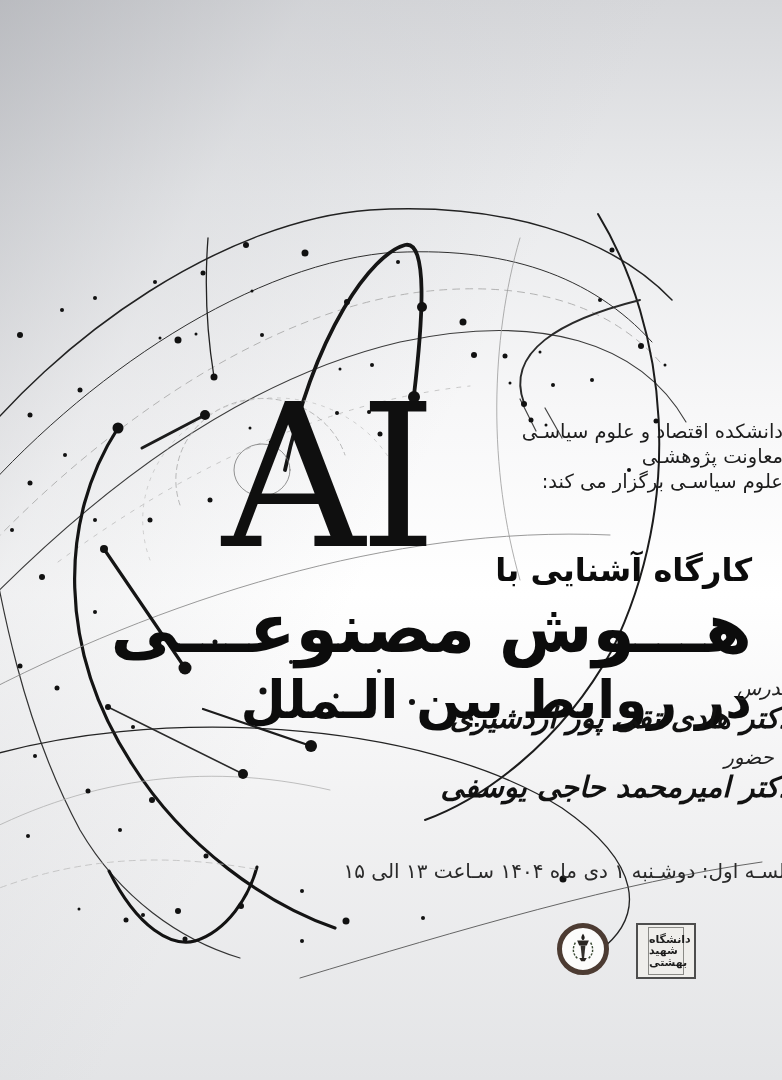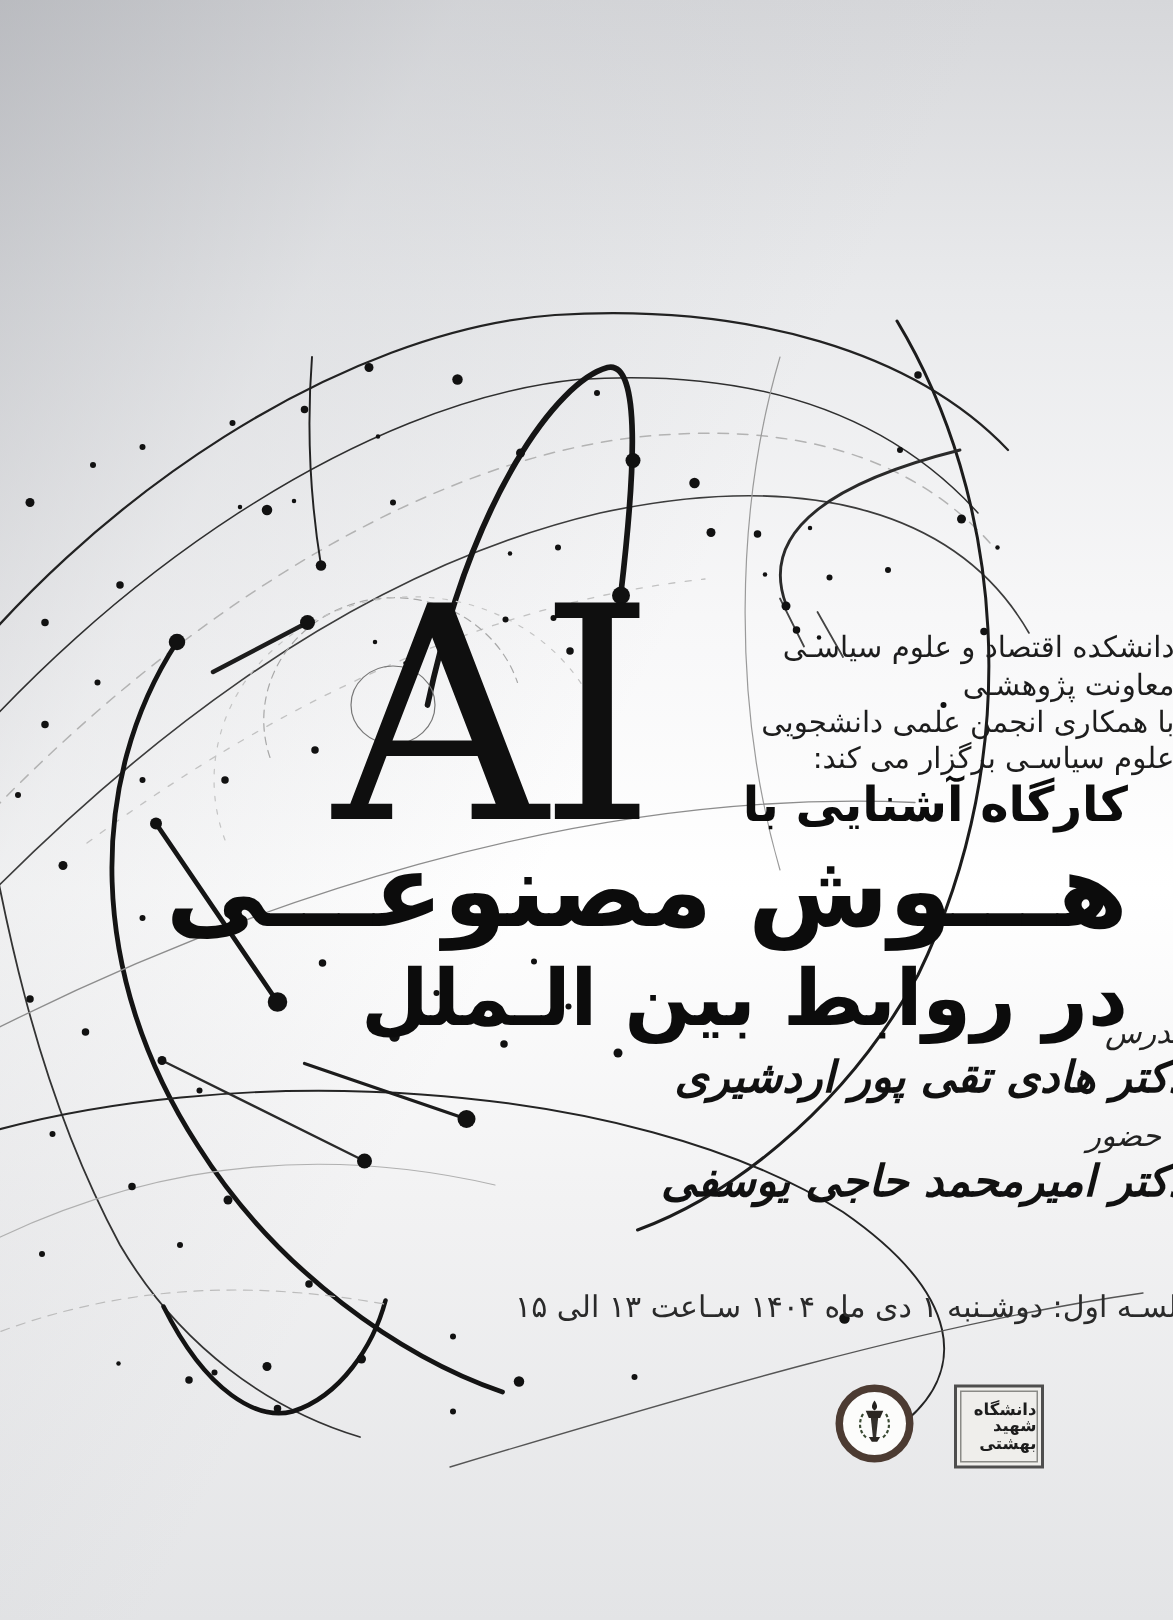--- a/index.html
+++ b/index.html
@@ -24,21 +24,21 @@
     font-size:198px;line-height:1;font-weight:400;
     letter-spacing:-6px;color:#0f0f0f;white-space:nowrap;
   }
 
   .org-block{
     position:absolute;right:39px;top:420px;
     font-size:19.5px;line-height:1.27;font-weight:500;color:#1d1d1d;
   }
 
   .title-block{position:absolute;right:70px;top:519px;color:#0c0c0c;}
-  .title-l1{font-size:32px;font-weight:700;line-height:1.12;}
+  .title-l1{font-size:32px;font-weight:700;line-height:1.12;margin-top:34px;}
   .title-l2{font-size:68px;font-weight:700;line-height:1.18;letter-spacing:-1px;}
   .title-l3{font-size:52px;font-weight:700;line-height:1.2;letter-spacing:-1px;}
 
   .people-block{position:absolute;right:30px;top:676px;color:#111;font-style:italic;}
   .person-label{font-size:20px;font-weight:400;color:#222;line-height:1.2;}
   .person-name{font-size:29px;font-weight:700;line-height:1.25;margin-bottom:9px;}
 
   .session-block{
     position:absolute;right:24px;top:857px;
     font-size:20px;line-height:1.42;font-weight:500;color:#2a2a2a;letter-spacing:.2px;
@@ -48,22 +48,22 @@
     position:absolute;left:557px;top:923px;width:52px;height:52px;
     box-sizing:border-box;border:5px solid #4c3b32;border-radius:50%;
     background:#fcfcfb;display:flex;align-items:center;justify-content:center;
   }
   .seal-square{
     position:absolute;left:636px;top:923px;width:60px;height:56px;
     box-sizing:border-box;border:2px solid #4e4e4e;background:#efeeeb;
     display:flex;align-items:center;justify-content:center;
   }
   .seal-square-inner{
-    box-sizing:border-box;width:52px;height:48px;border:1px solid #8a8a86;
-    display:flex;flex-direction:column;align-items:flex-start;justify-content:center;
+    box-sizing:border-box;width:36px;height:48px;border:1px solid #8a8a86;
+    display:flex;flex-direction:column;align-items:flex-end;justify-content:center;
     background:#efeeeb;
   }
   .seal-square-inner div{
     font-size:11px;font-weight:700;line-height:1.05;color:#1c1c1c;white-space:nowrap;
   }
 </style>
 </head>
 <body>
 
 <div class="poster">
@@ -192,21 +192,20 @@
         <circle cx="250" cy="428" r="1.5"></circle>
         <circle cx="270" cy="442" r="1.2"></circle>
     </g>
   </svg>
 
   <div class="ai-monogram">AI</div>
 
   <div class="org-block rtl">
     <div>دانشکده اقتصاد و علوم سیاسـی</div>
     <div>معاونت پژوهشـی</div>
-    <div>با همکاری انجمن علمی دانشجویی</div>
     <div>علوم سیاسـی برگزار می کند:</div>
   </div>
 
   <div class="title-block rtl">
     <div class="title-l1">کارگاه آشنایی با</div>
     <div class="title-l2">هـــوش مصنوعـــی</div>
     <div class="title-l3">در روابط بین الـملل</div>
   </div>
 
   <div class="people-block rtl">

